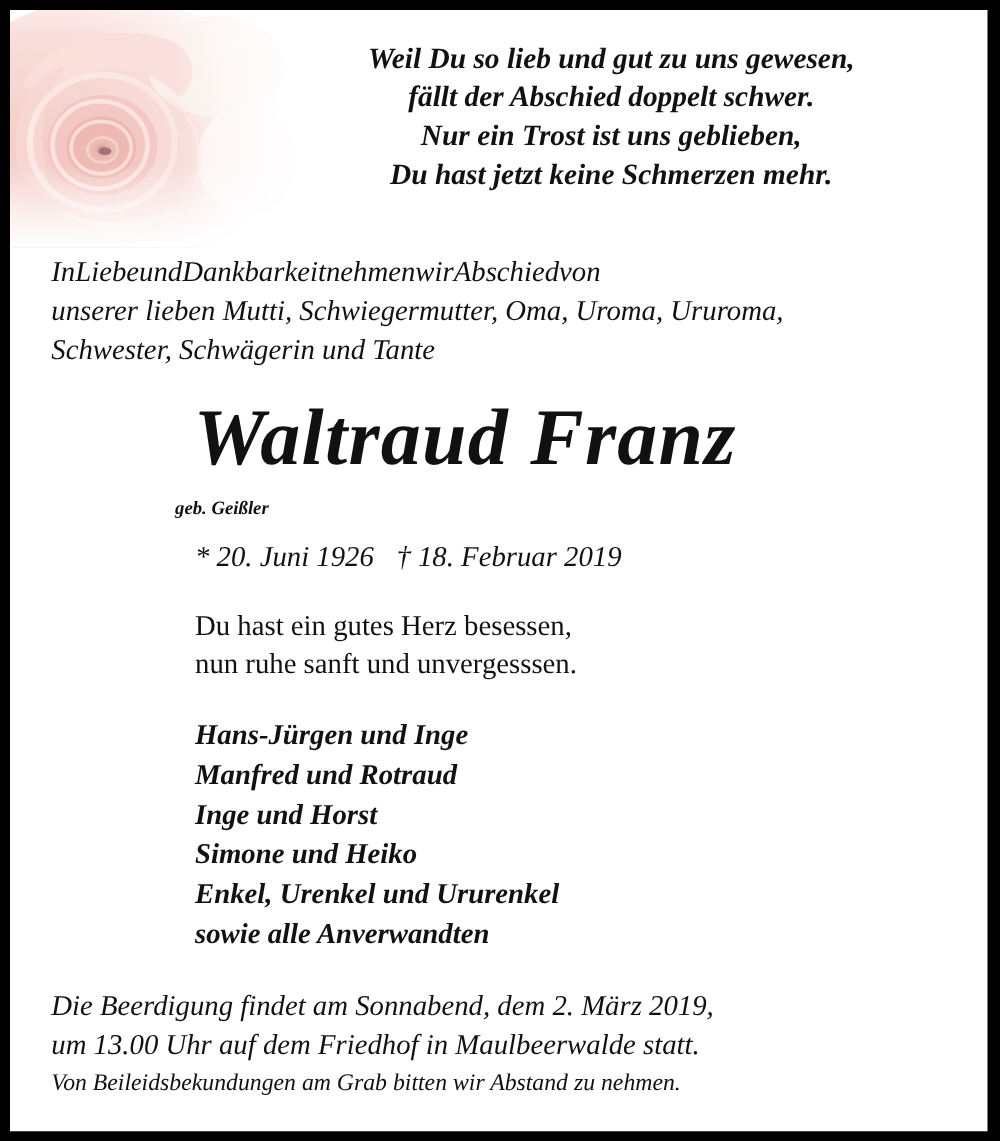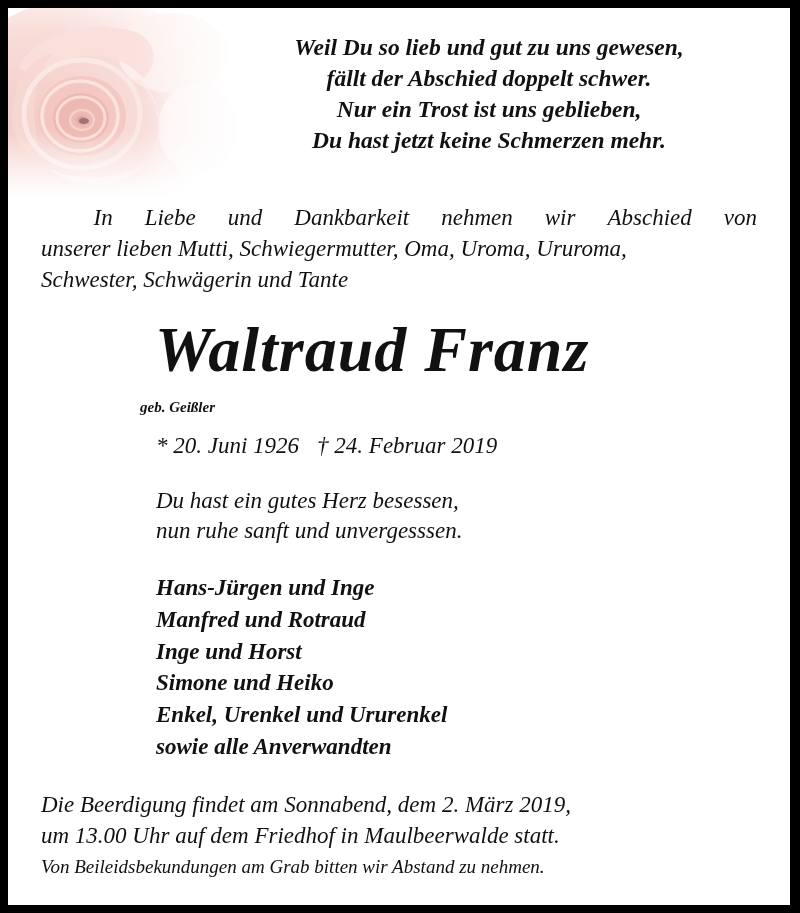--- a/index.html
+++ b/index.html
@@ -20,39 +20,39 @@
     position: absolute; left: 230px; top: 24px; width: 502px;
     text-align: center; font-style: italic; font-weight: bold;
     font-size: 23.5px; line-height: 31px;
   }
   .poem div { white-space: nowrap; }
   .intro {
     position: absolute; left: 33px; top: 194px; width: 716px;
     font-style: italic; font-size: 23px; line-height: 31px;
     text-align: justify; text-align-last: left;
   }
-  .intro .l1 { display: flex; justify-content: flex-end; white-space: nowrap; gap: 32px; }
+  .intro .l1 { display: flex; justify-content: flex-start; white-space: nowrap; }
   .intro .l2, .intro .l3 { white-space: nowrap; }
   .name {
     position: absolute; left: 147px; top: 305px;
     font-style: italic; font-weight: bold; font-size: 64px; line-height: 74px;
     letter-spacing: 1px; white-space: nowrap;
   }
   .nee {
     position: absolute; left: 132px; top: 384px;
     font-style: italic; font-size: 15px; line-height: 30px; white-space: nowrap; font-weight: bold;
   }
   .dates {
     position: absolute; left: 148px; top: 423px;
     font-style: italic; font-size: 23px; line-height: 30px; white-space: nowrap;
   }
   .dates .sep { display: inline-block; width: 18px; }
   .verse {
     position: absolute; left: 148px; top: 478px;
-    font-style: italic; font-size: 23px; line-height: 30px; white-space: nowrap;
+    font-size: 23px; line-height: 30px; white-space: nowrap;
   }
   .mourners {
     position: absolute; left: 148px; top: 564px;
     font-style: italic; font-weight: bold; font-size: 23px; line-height: 31.8px;
     white-space: nowrap;
   }
   .funeral {
     position: absolute; left: 33px; top: 781px;
     font-style: italic; font-size: 23px; line-height: 31px; white-space: nowrap;
   }
@@ -127,21 +127,21 @@
         <span>Abschied</span>
         <span>von</span>
       </div>
       <div class="l2">unserer lieben Mutti, Schwiegermutter, Oma, Uroma, Ururoma,</div>
       <div class="l3">Schwester, Schwägerin und Tante</div>
     </div>
 
     <div class="name serif">Waltraud Franz</div>
     <div class="nee serif">geb. Geißler</div>
     <div class="dates serif">
-      <span>* 20. Juni 1926</span><span class="sep"></span><span>† 24. Februar 2019</span>
+      <span>* 20. Juni 1926</span><span class="sep"></span><span>† 18. Februar 2019</span>
     </div>
 
     <div class="verse serif">
       <div>Du hast ein gutes Herz besessen,</div>
       <div>nun ruhe sanft und unvergesssen.</div>
     </div>
 
     <div class="mourners serif">
       <div>Hans-Jürgen und Inge</div>
       <div>Manfred und Rotraud</div>

